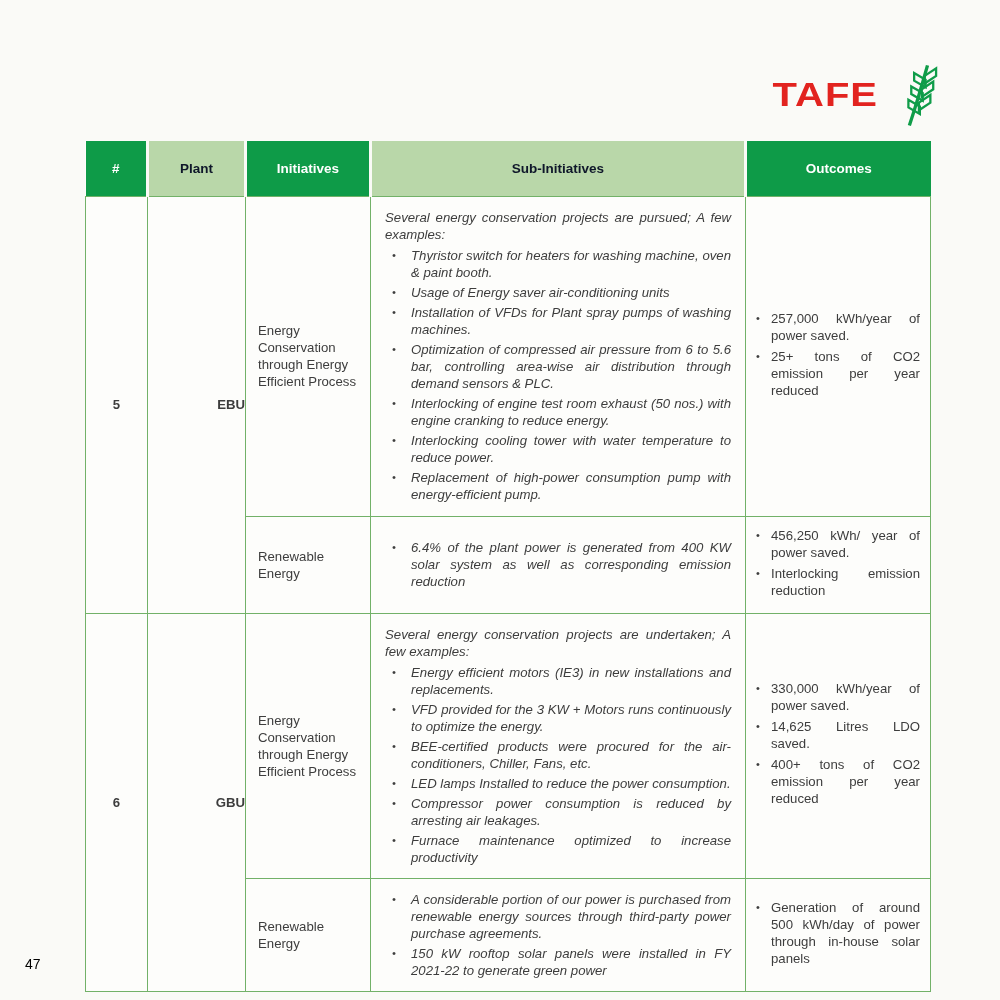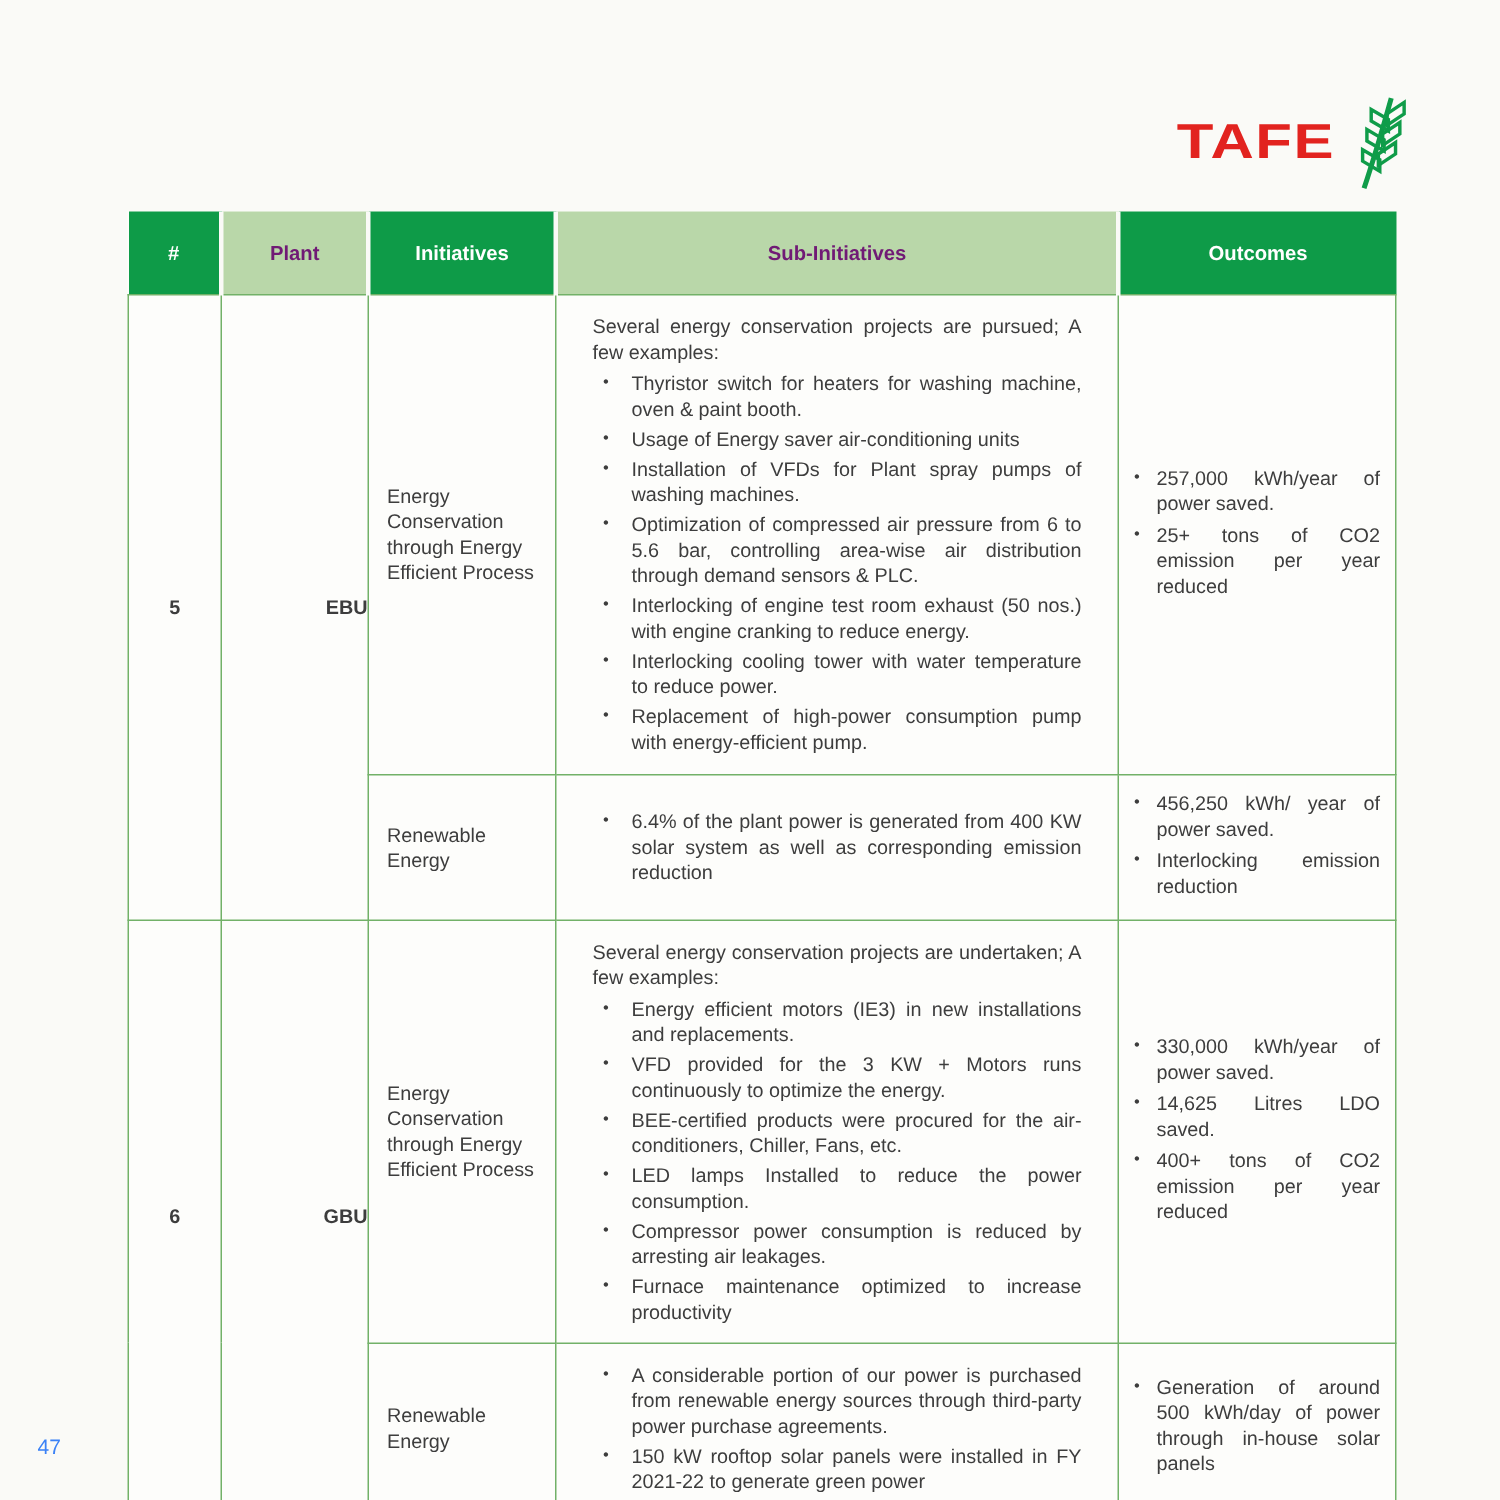--- a/index.html
+++ b/index.html
@@ -6,21 +6,21 @@
   html,body { width:1000px; height:1000px; }
   body {
     background:#fafaf7;
     font-family:"Liberation Sans", sans-serif;
     color:#3d3d3d;
     position:relative;
   }
   .page { position:absolute; inset:0; }
 
   
-  .logo { position:absolute; top:62px; right:62px; display:flex; align-items:center; gap:6px; }
+  .logo { position:absolute; top:62px; right:62px; display:flex; align-items:center; gap:18px; }
   .logo-text {
     color:#e2231f; font-weight:bold; font-size:40px; letter-spacing:1px;
     line-height:1; transform:scaleY(.82); transform-origin:center;
   }
   .wheat { width:42px; height:66px; }
 
   
   table.report {
     position:absolute; left:85px; top:141px; width:845px;
     border-collapse:collapse; table-layout:fixed;
@@ -30,52 +30,52 @@
   col.c-plant{ width:98px; }
   col.c-init { width:125px; }
   col.c-sub  { width:375px; }
   col.c-out  { width:185px; }
 
   thead th {
     height:55px; font-size:13.5px; font-weight:bold;
     vertical-align:middle; text-align:center; padding:4px;
   }
   thead th.dark  { background:#0e9b48; color:#ffffff; }
-  thead th.light { background:#b9d7a9; color:#701a75; }
+  thead th.light { background:#b9d7a9; color:#0f172a; }
   thead th + th  { border-left:3px solid #fafaf7; }
 
   tbody td {
     border:1.6px solid #72b168;
     vertical-align:middle;
     font-size:13.2px; line-height:17px;
     background:#fdfdfb;
   }
   tr.r5a { height:320px; }
   tr.r5b { height:88px;  }
   tr.r6a { height:244px; }
   tr.r6b { height:105px; }
 
   td.num   { text-align:center; font-weight:bold; }
   td.plant { text-align:right; font-weight:bold; }
   td.init  { padding:8px 10px 8px 12px; }
-  td.sub   { padding:12px 24px; text-align:justify; }
+  td.sub   { padding:12px 14px; text-align:justify;font-style:italic; }
   td.out   { padding:10px 10px 10px 8px; text-align:justify; }
 
   p.intro { margin:0 0 4px 0; text-align:justify; }
   p.intro:empty { display:none; }
 
   .bullet-item { display:flex; margin-bottom:3px; }
   .bullet-item:last-child { margin-bottom:0; }
   .blist .bullet { flex:0 0 26px; padding-left:7px; font-size:11px; line-height:17px; }
   .blist .bullet-text { flex:1; }
   .outlist .bullet-item { margin-bottom:4px; }
   .outlist .bullet { flex:0 0 17px; padding-left:2px; }
 
   
-  .pageno { position:absolute; left:25px; top:956px; font-size:14px; color:#3b82f6; }
+  .pageno { position:absolute; left:25px; top:956px; font-size:14px; color:#000000; }
 </style>
 </head>
 <body>
 
 <div class="page">
 
   <div class="logo">
     <span class="logo-text">TAFE</span>
     <svg class="wheat" viewBox="0 0 44 68">
       <path d="M14 66 C20 48 26 28 33 3" stroke="#0f9c49" stroke-width="3.5" fill="none"></path>

